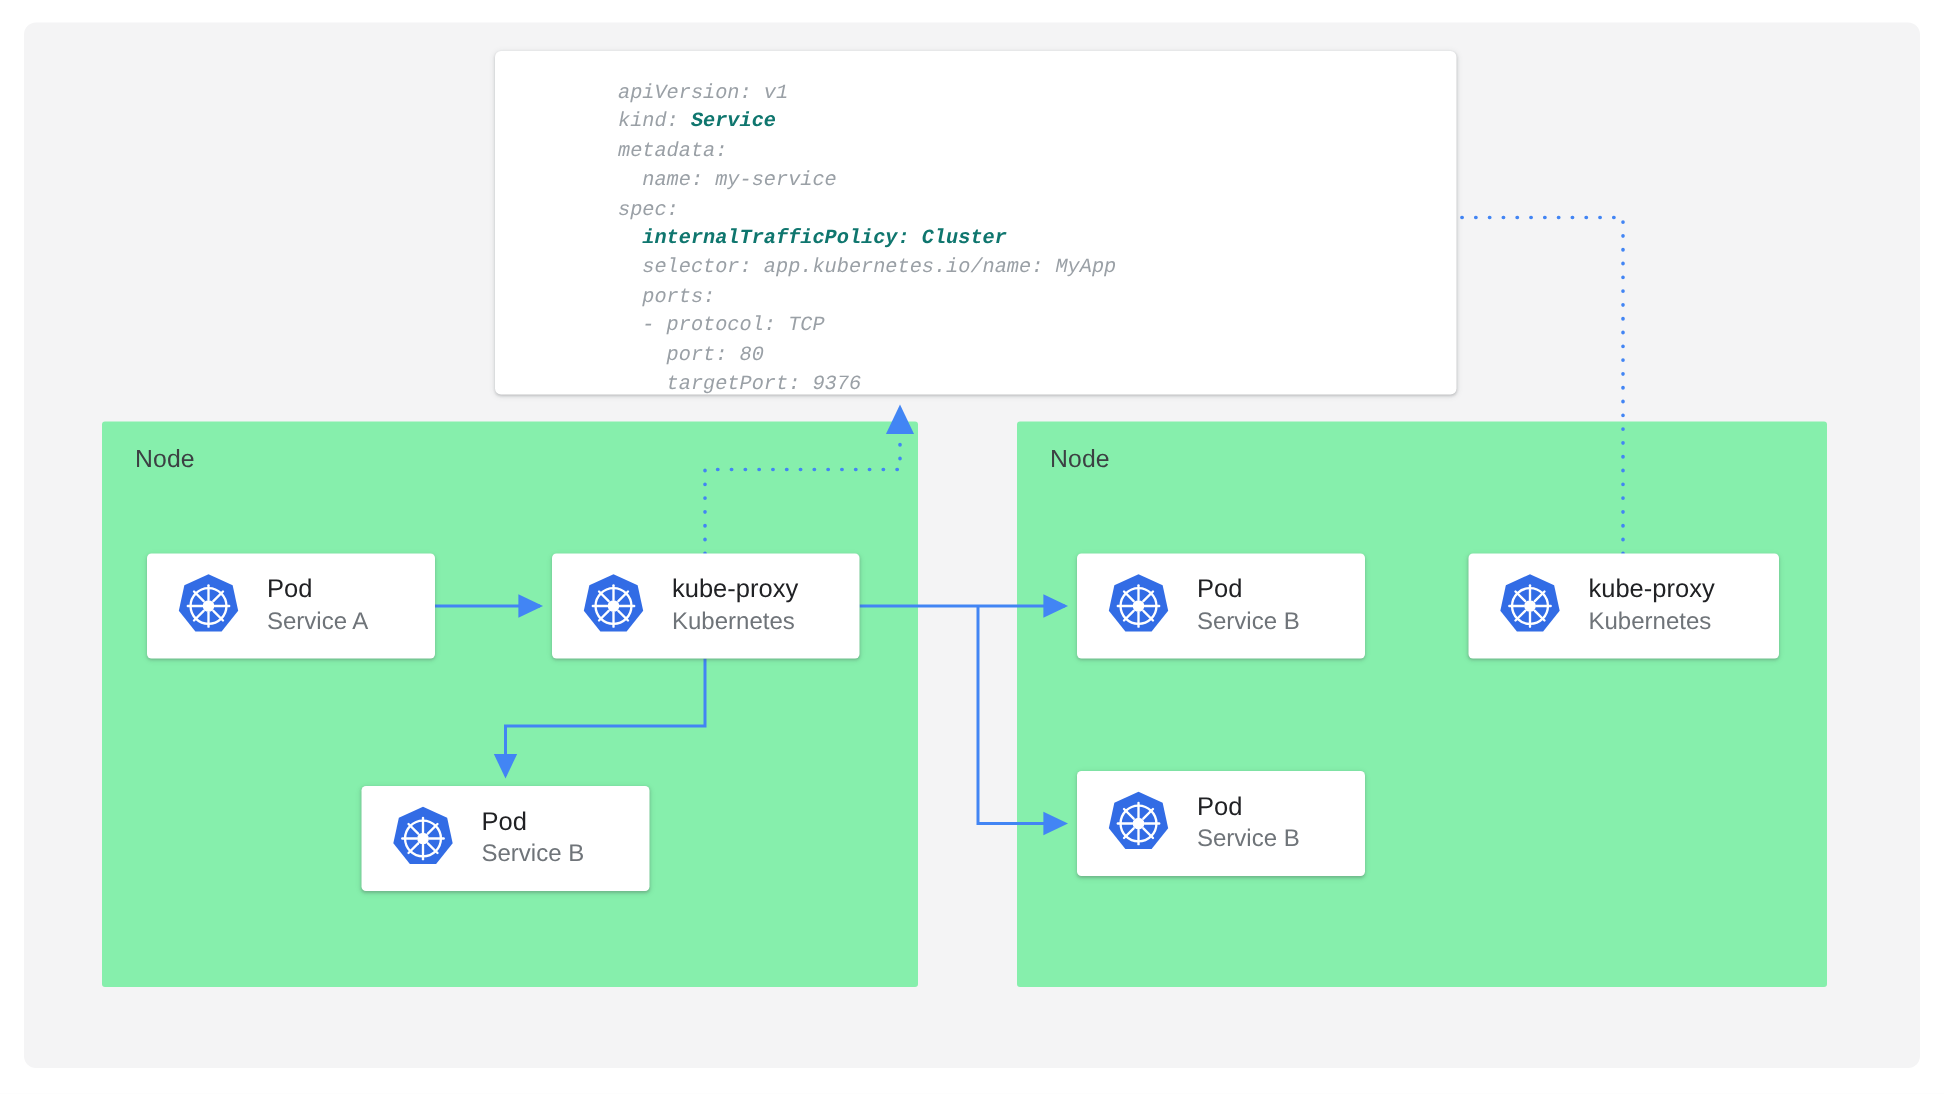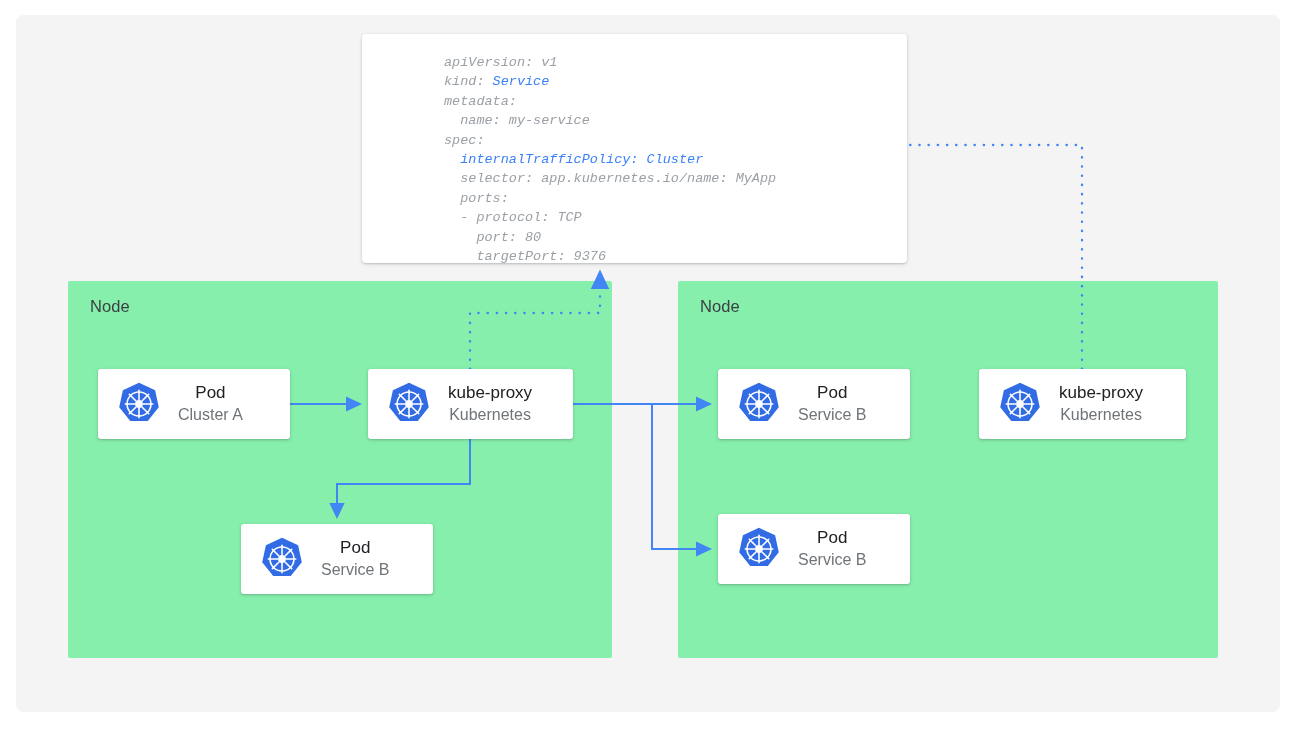--- a/index.html
+++ b/index.html
@@ -38,21 +38,20 @@
     letter-spacing: 0.1px;
   }
   .card {
     position: absolute;
     background: #ffffff;
     border-radius: 3px;
     box-shadow: 0 1px 2px rgba(60,64,67,0.26), 0 1px 4px rgba(60,64,67,0.10);
     display: flex;
     align-items: center;
     box-sizing: border-box;
-    text-align: center;
   }
   .card .k8s-icon {
     position: absolute;
     left: 18px;
     top: 50%;
     transform: translateY(-50%);
     width: 46px;
     height: 46px;
   }
   .card .card-text {
@@ -70,42 +69,41 @@
   .card-sub {
     font-size: 16px;
     color: #6f7479;
     line-height: 22px;
     white-space: nowrap;
   }
   #yaml-box {
     position: absolute;
     left: 330px;
     top: 34px;
-    width: 545px;
+    width: 641px;
     height: 229px;
     background: #ffffff;
     border-radius: 4px;
     box-shadow: 0 1px 2px rgba(60,64,67,0.24), 0 1px 5px rgba(60,64,67,0.10);
     box-sizing: border-box;
-    margin-left: 32px;
   }
   #yaml-code {
     position: absolute;
     left: 82px;
     top: 19px;
     font-family: "Liberation Mono", "DejaVu Sans Mono", monospace;
     font-size: 13.5px;
     font-style: italic;
     line-height: 19.4px;
     color: #9aa0a6;
     white-space: pre;
   }
   #yaml-code .bold {
-    font-weight: normal;
-    color: #3b82f6;
+    font-weight: bold;
+    color: #0f766e;
   }
   #yaml-code .line {
     white-space: pre;
   }
   svg.edges {
     position: absolute;
     left: 0;
     top: 0;
     width: 1296px;
     height: 729px;
@@ -166,21 +164,21 @@
           <line x1="59" y1="50" x2="80" y2="50"></line>
           <line x1="29" y1="29" x2="43" y2="43"></line>
           <line x1="57" y1="57" x2="71" y2="71"></line>
           <line x1="71" y1="29" x2="57" y2="43"></line>
           <line x1="43" y1="57" x2="29" y2="71"></line>
         </g>
       </svg>
     </span>
     <span class="card-text">
       <div class="card-title">Pod</div>
-      <div class="card-sub">Cluster A</div>
+      <div class="card-sub">Service A</div>
     </span>
   </div>
 
   <div class="card" style="left:368px; top:369px; width:205px; height:70px;">
     <span class="k8s-icon">
       <svg viewBox="0 0 100 100" width="46" height="46" xmlns="http://www.w3.org/2000/svg">
         <path d="M50 4 L85 20 L93 57 L69 87 L31 87 L7 57 L15 20 Z" fill="#326ce5"></path>
         <g stroke="#ffffff" stroke-width="3.4" fill="none" stroke-linecap="round">
           <circle cx="50" cy="50" r="26"></circle>
           <circle cx="50" cy="50" r="8.5" fill="#ffffff" stroke="none"></circle>

